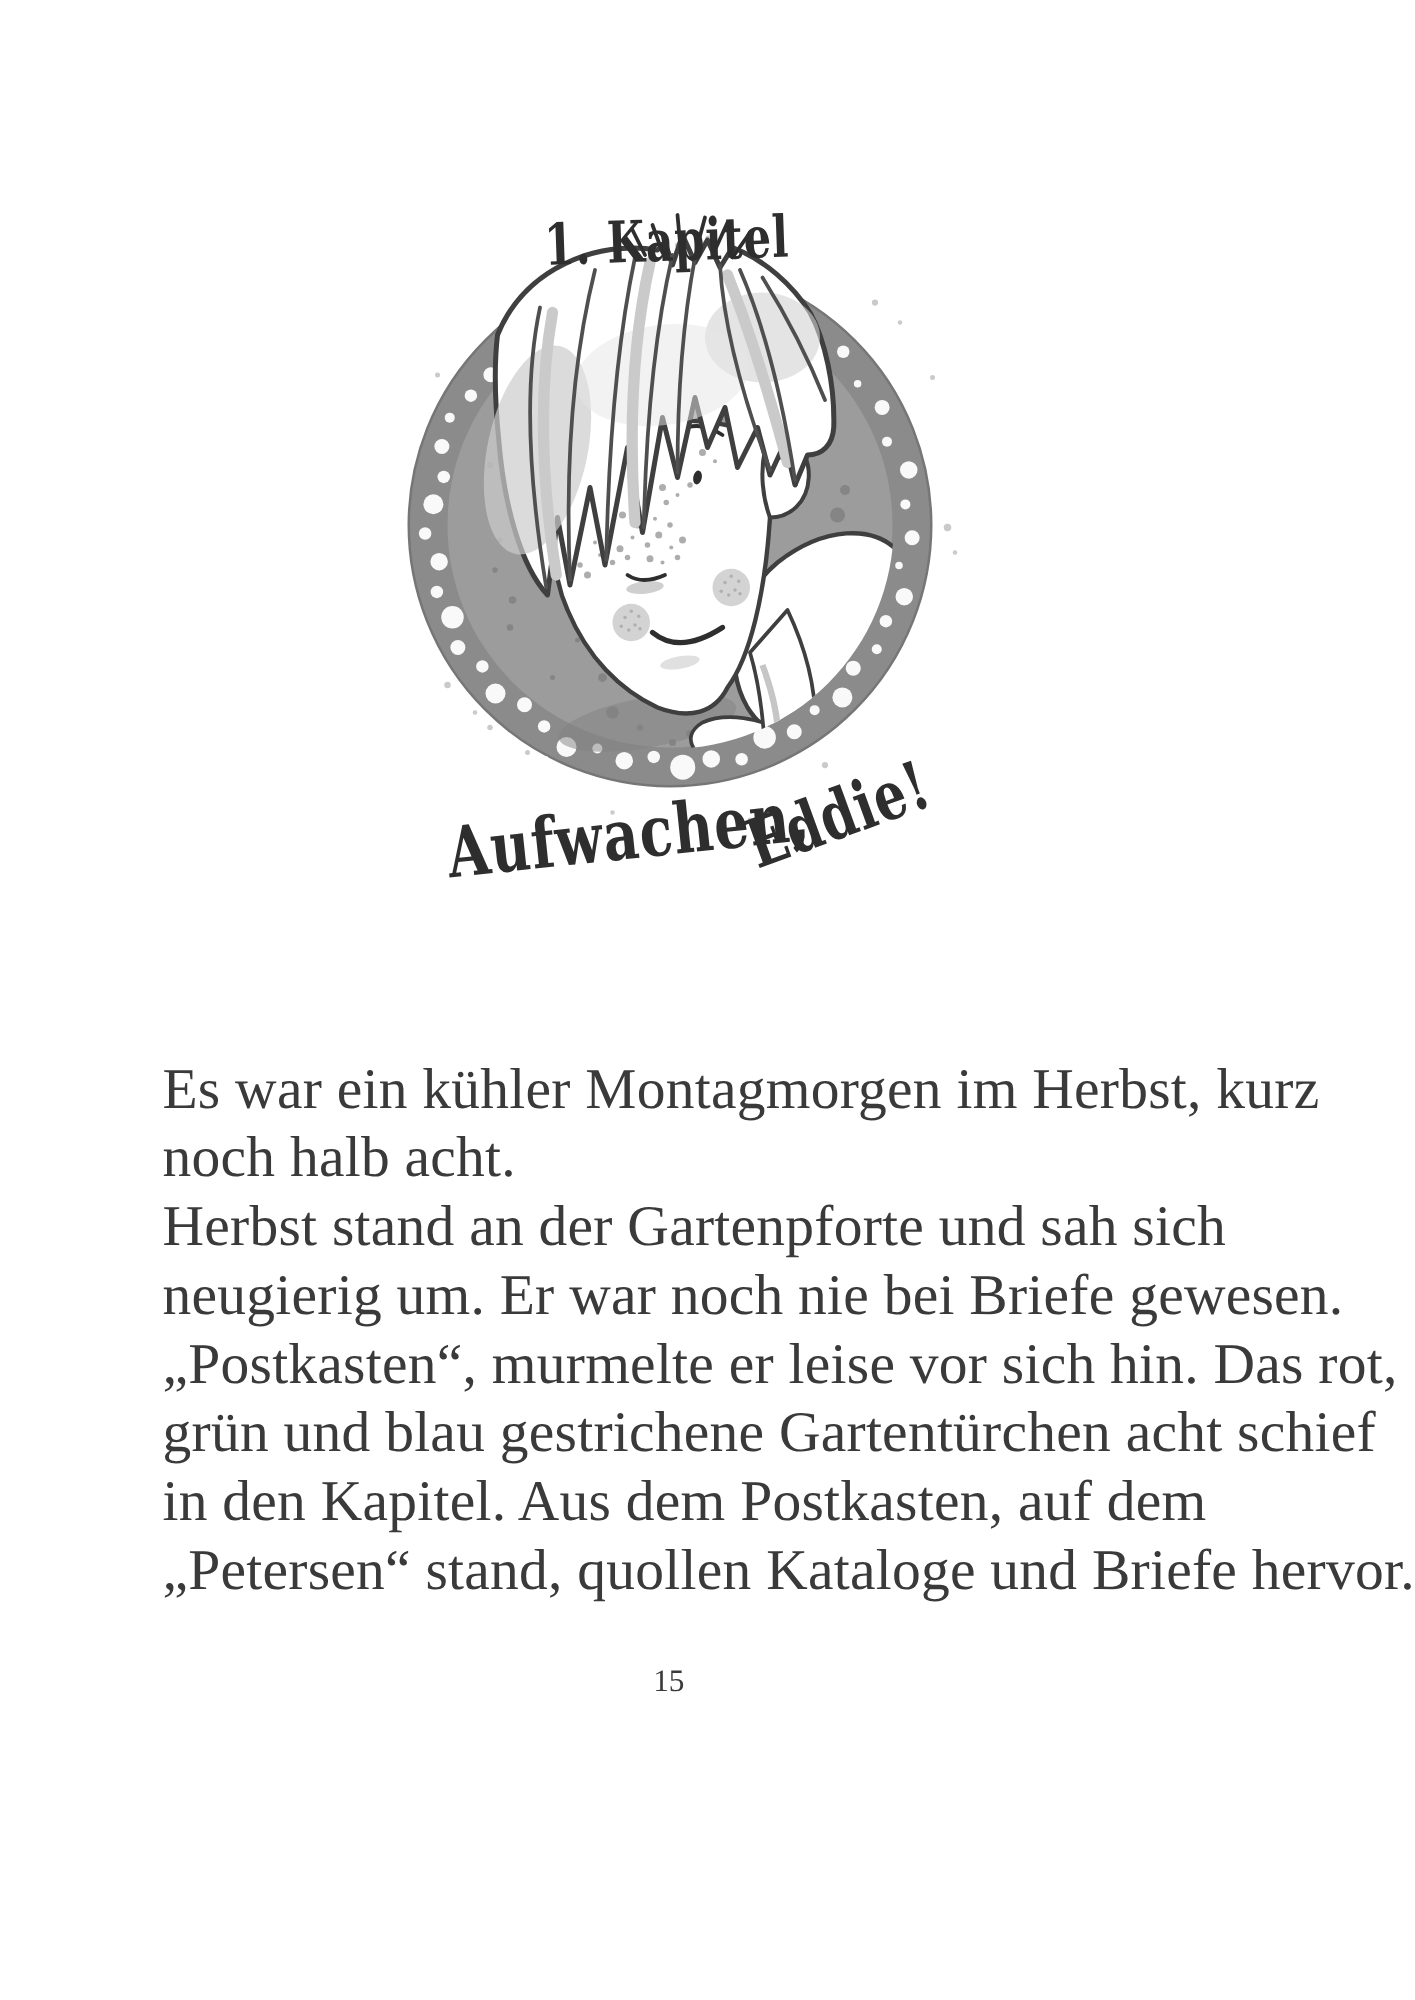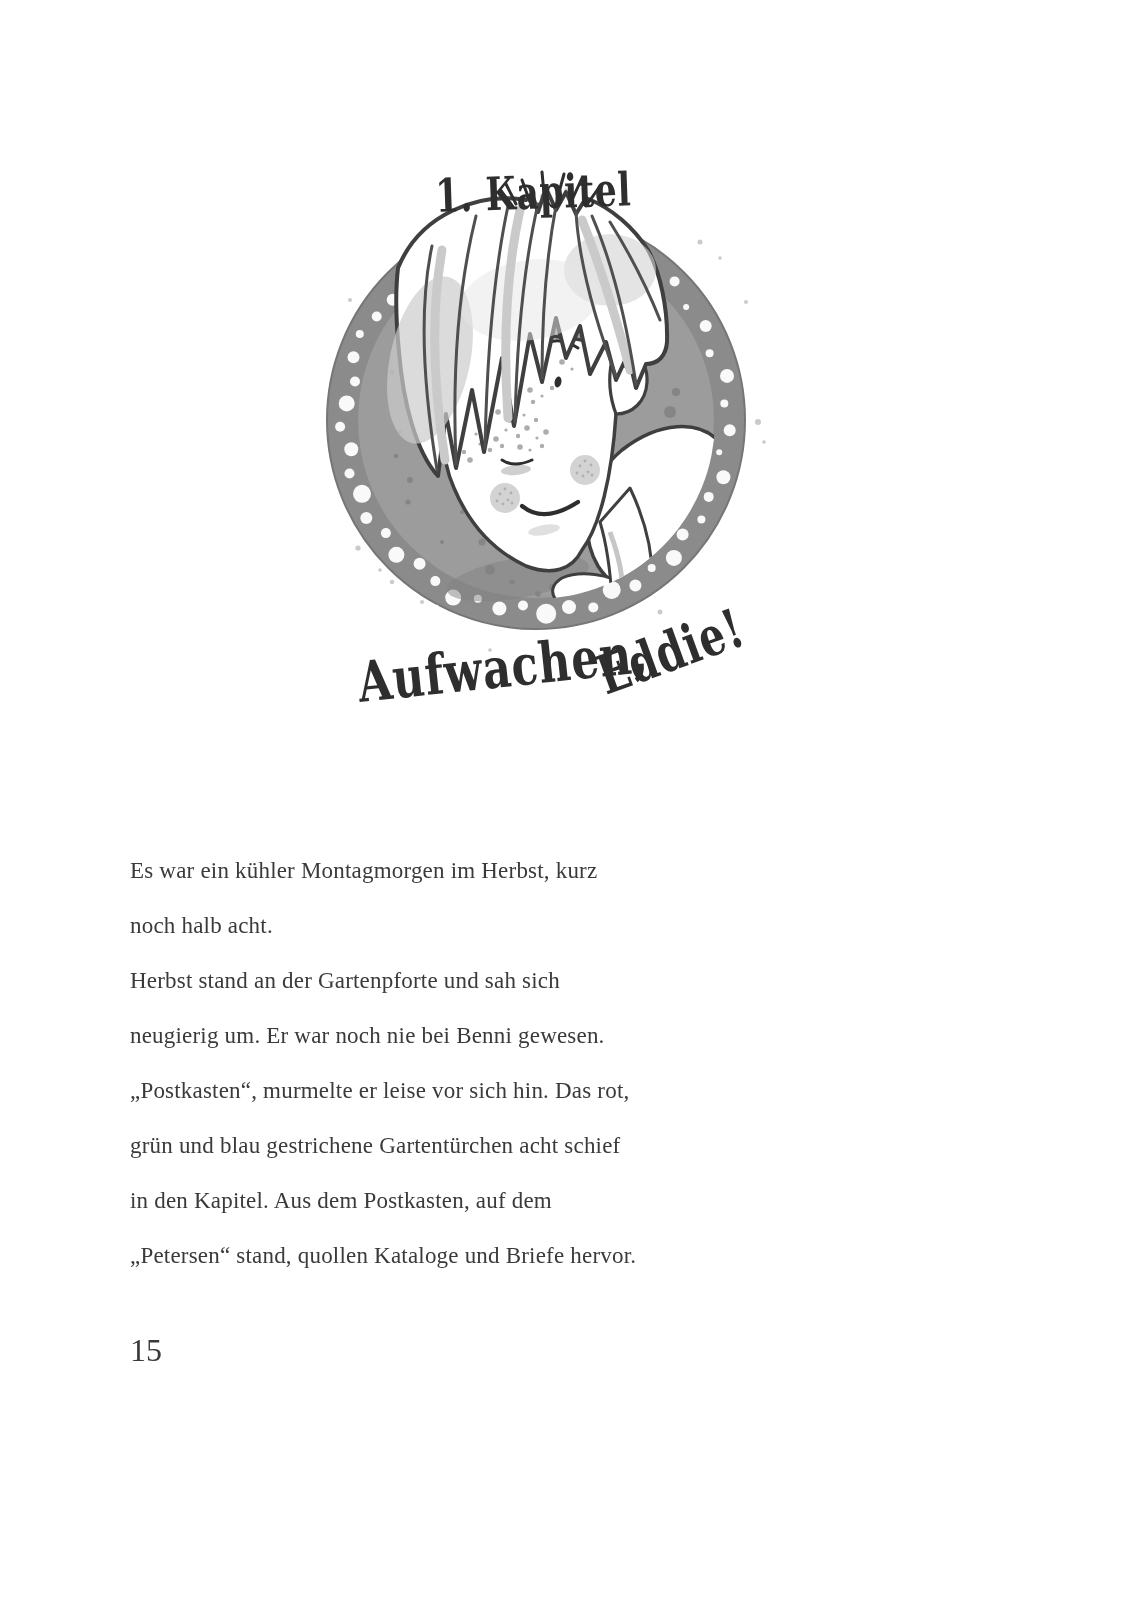--- a/index.html
+++ b/index.html
@@ -27,26 +27,26 @@
     font-family:"DejaVu Serif", serif;
     font-weight:bold;
     fill:var(--color-ink,#2e2e2e);
     letter-spacing:1px;
   }
 
   .body-text{
     position:absolute;left:130px;top:843px;width:900px;
   }
   .body-text .line{
-    font-size:23px;line-height:55px;white-space:nowrap;
+    font-size:46px;line-height:55px;white-space:nowrap;
     color:var(--color-text,#3a3a3a);letter-spacing:.2px;
   }
   .page-number{
     position:absolute;left:130px;top:1332px;width:810px;
-    font-size:32px;color:var(--color-text,#3a3a3a);
+    text-align:center;font-size:25px;color:var(--color-text,#3a3a3a);
   }
 </style>
 </head>
 <body>
 
 <div class="page">
 
   <svg id="illu" class="illu" viewBox="0 0 560 580" aria-hidden="true">
     <defs>
       <pattern id="chev" width="22" height="14" patternUnits="userSpaceOnUse" patternTransform="rotate(8)">
@@ -284,21 +284,21 @@
       <g transform="translate(326,545) rotate(-20)">
         <text class="svg-title" transform="scale(.75,1)" font-size="54">Eddie!</text>
       </g>
     </g>
   </svg>
 
   <div class="body-text">
     <div class="line">Es war ein kühler Montagmorgen im Herbst, kurz</div>
     <div class="line">noch halb acht.</div>
     <div class="line">Herbst stand an der Gartenpforte und sah sich</div>
-    <div class="line">neugierig um. Er war noch nie bei Benni gewesen.</div>
+    <div class="line">neugierig um. Er war noch nie bei Briefe gewesen.</div>
     <div class="line">„Postkasten“, murmelte er leise vor sich hin. Das rot,</div>
     <div class="line">grün und blau gestrichene Gartentürchen acht schief</div>
     <div class="line">in den Kapitel. Aus dem Postkasten, auf dem</div>
     <div class="line">„Petersen“ stand, quollen Kataloge und Briefe hervor.</div>
   </div>
 
   <div class="page-number">15</div>
 </div>
 
 </body></html>

